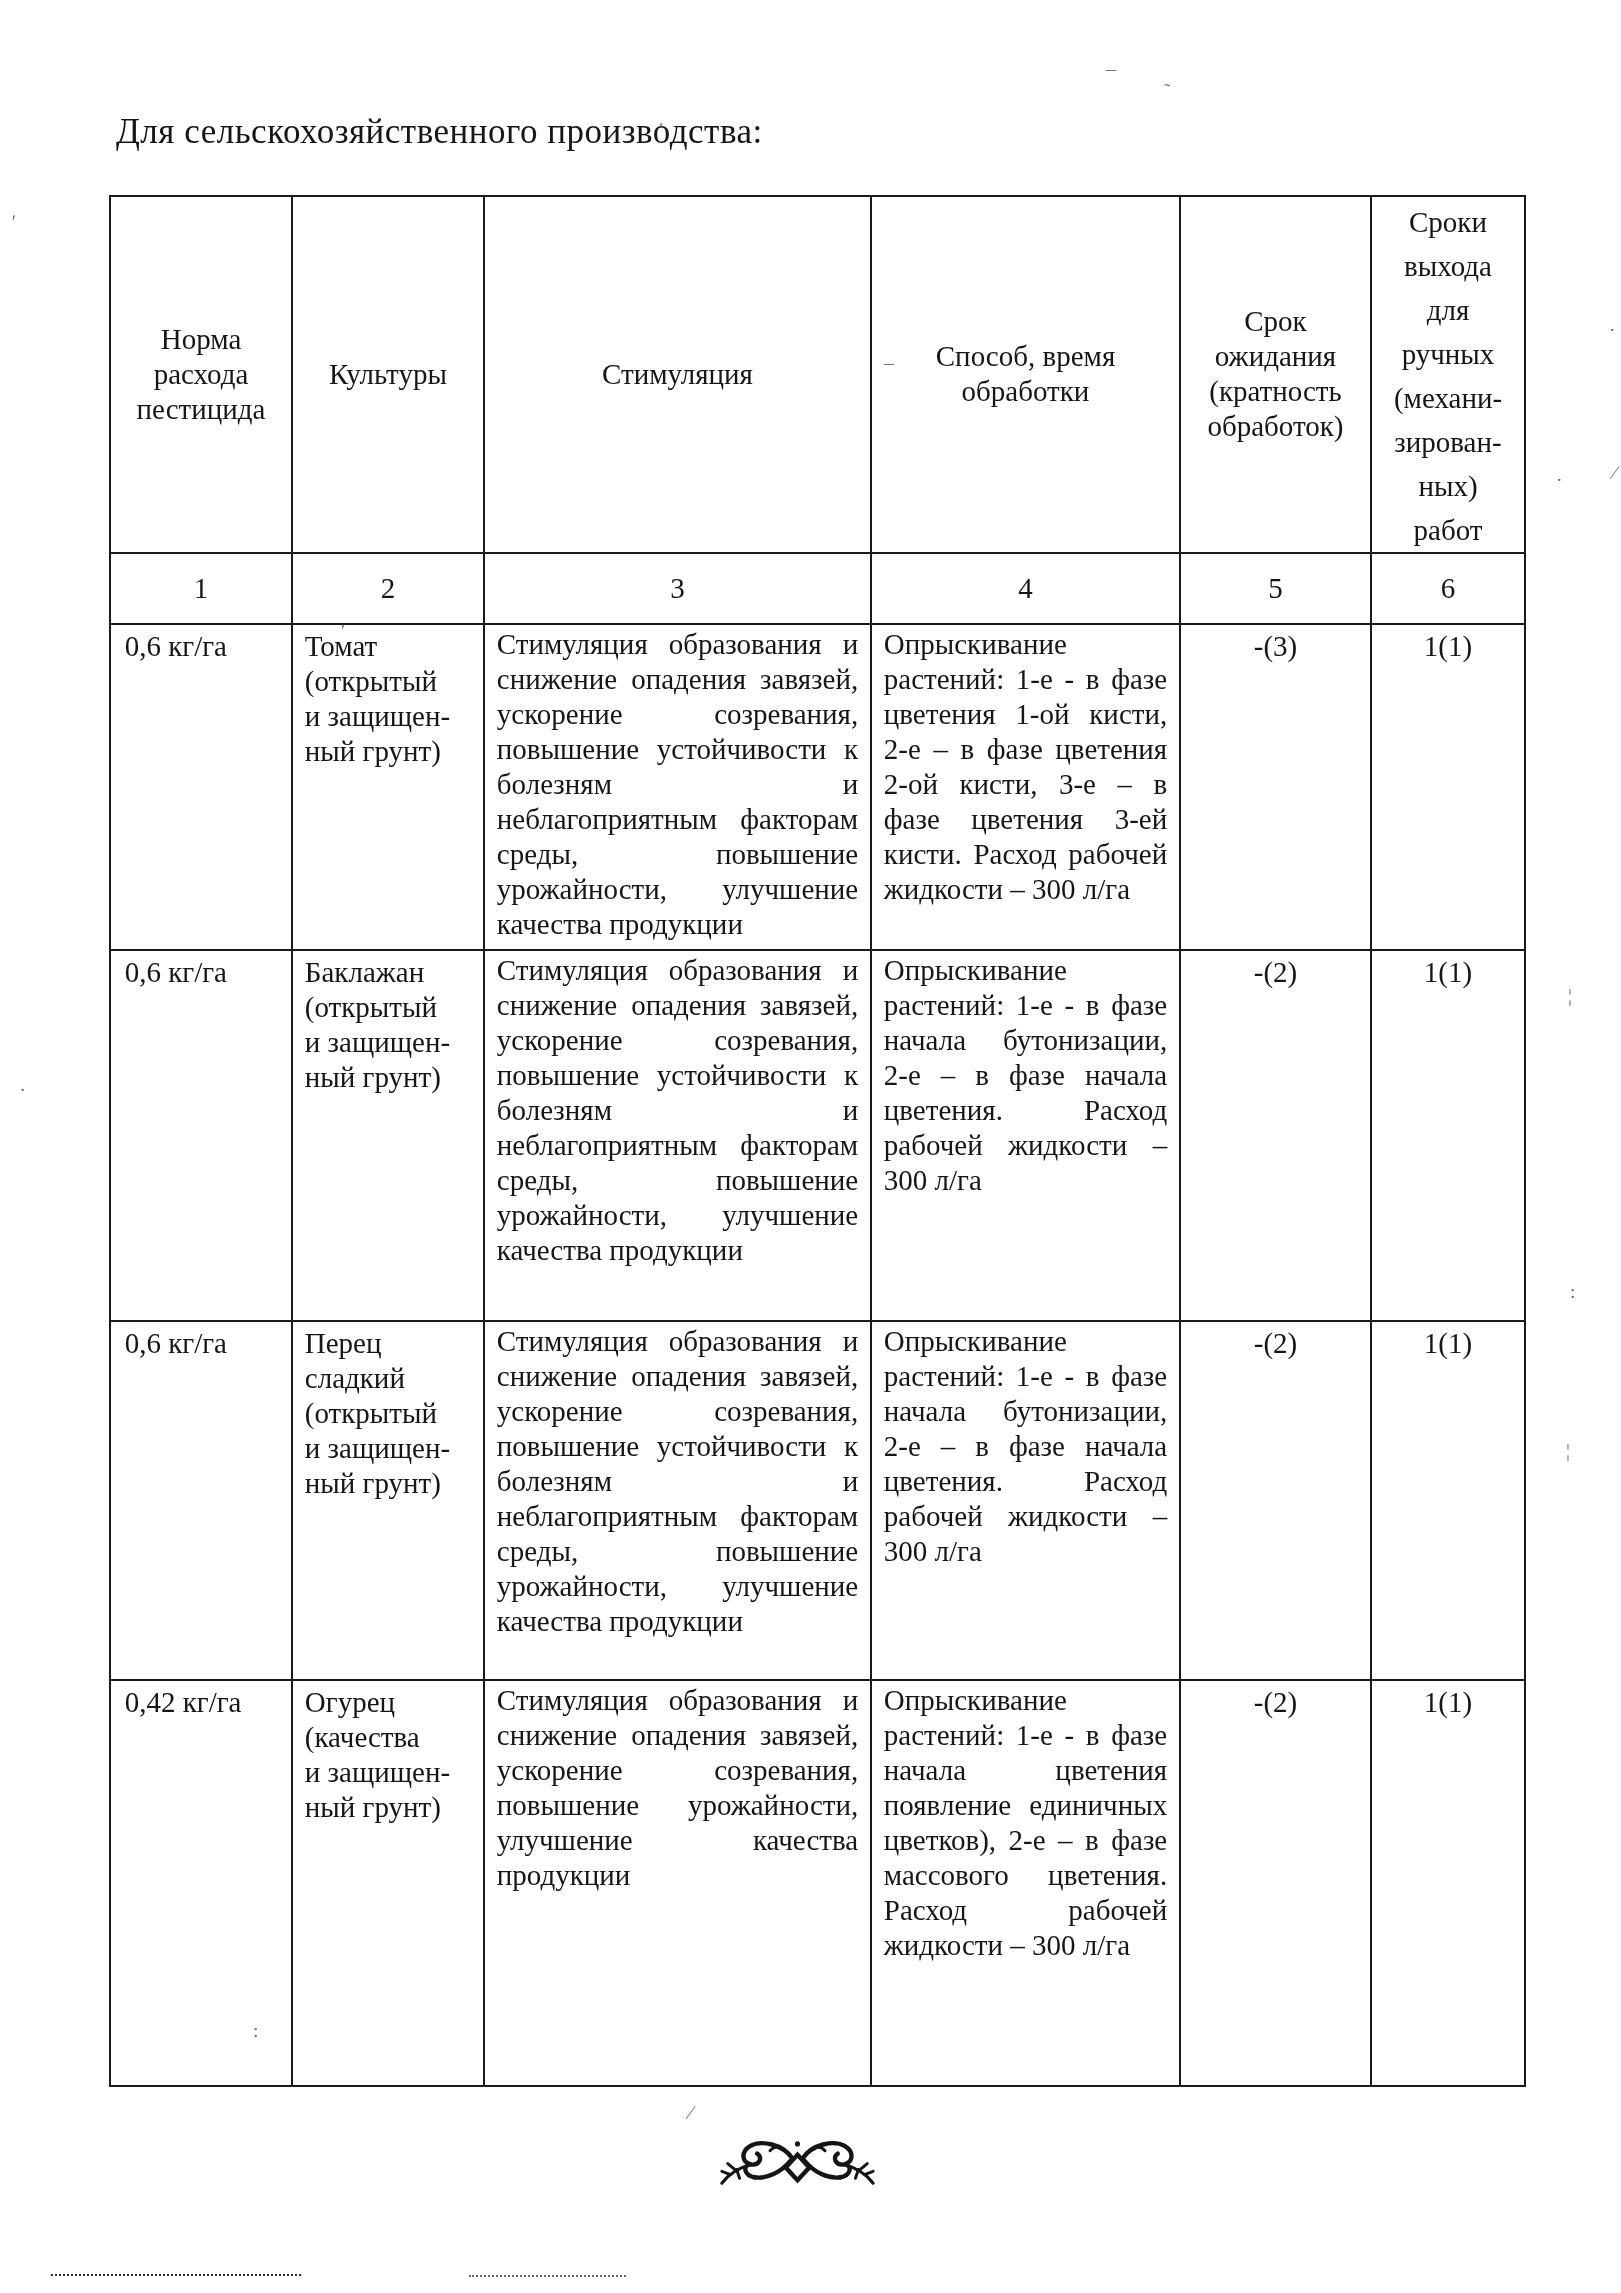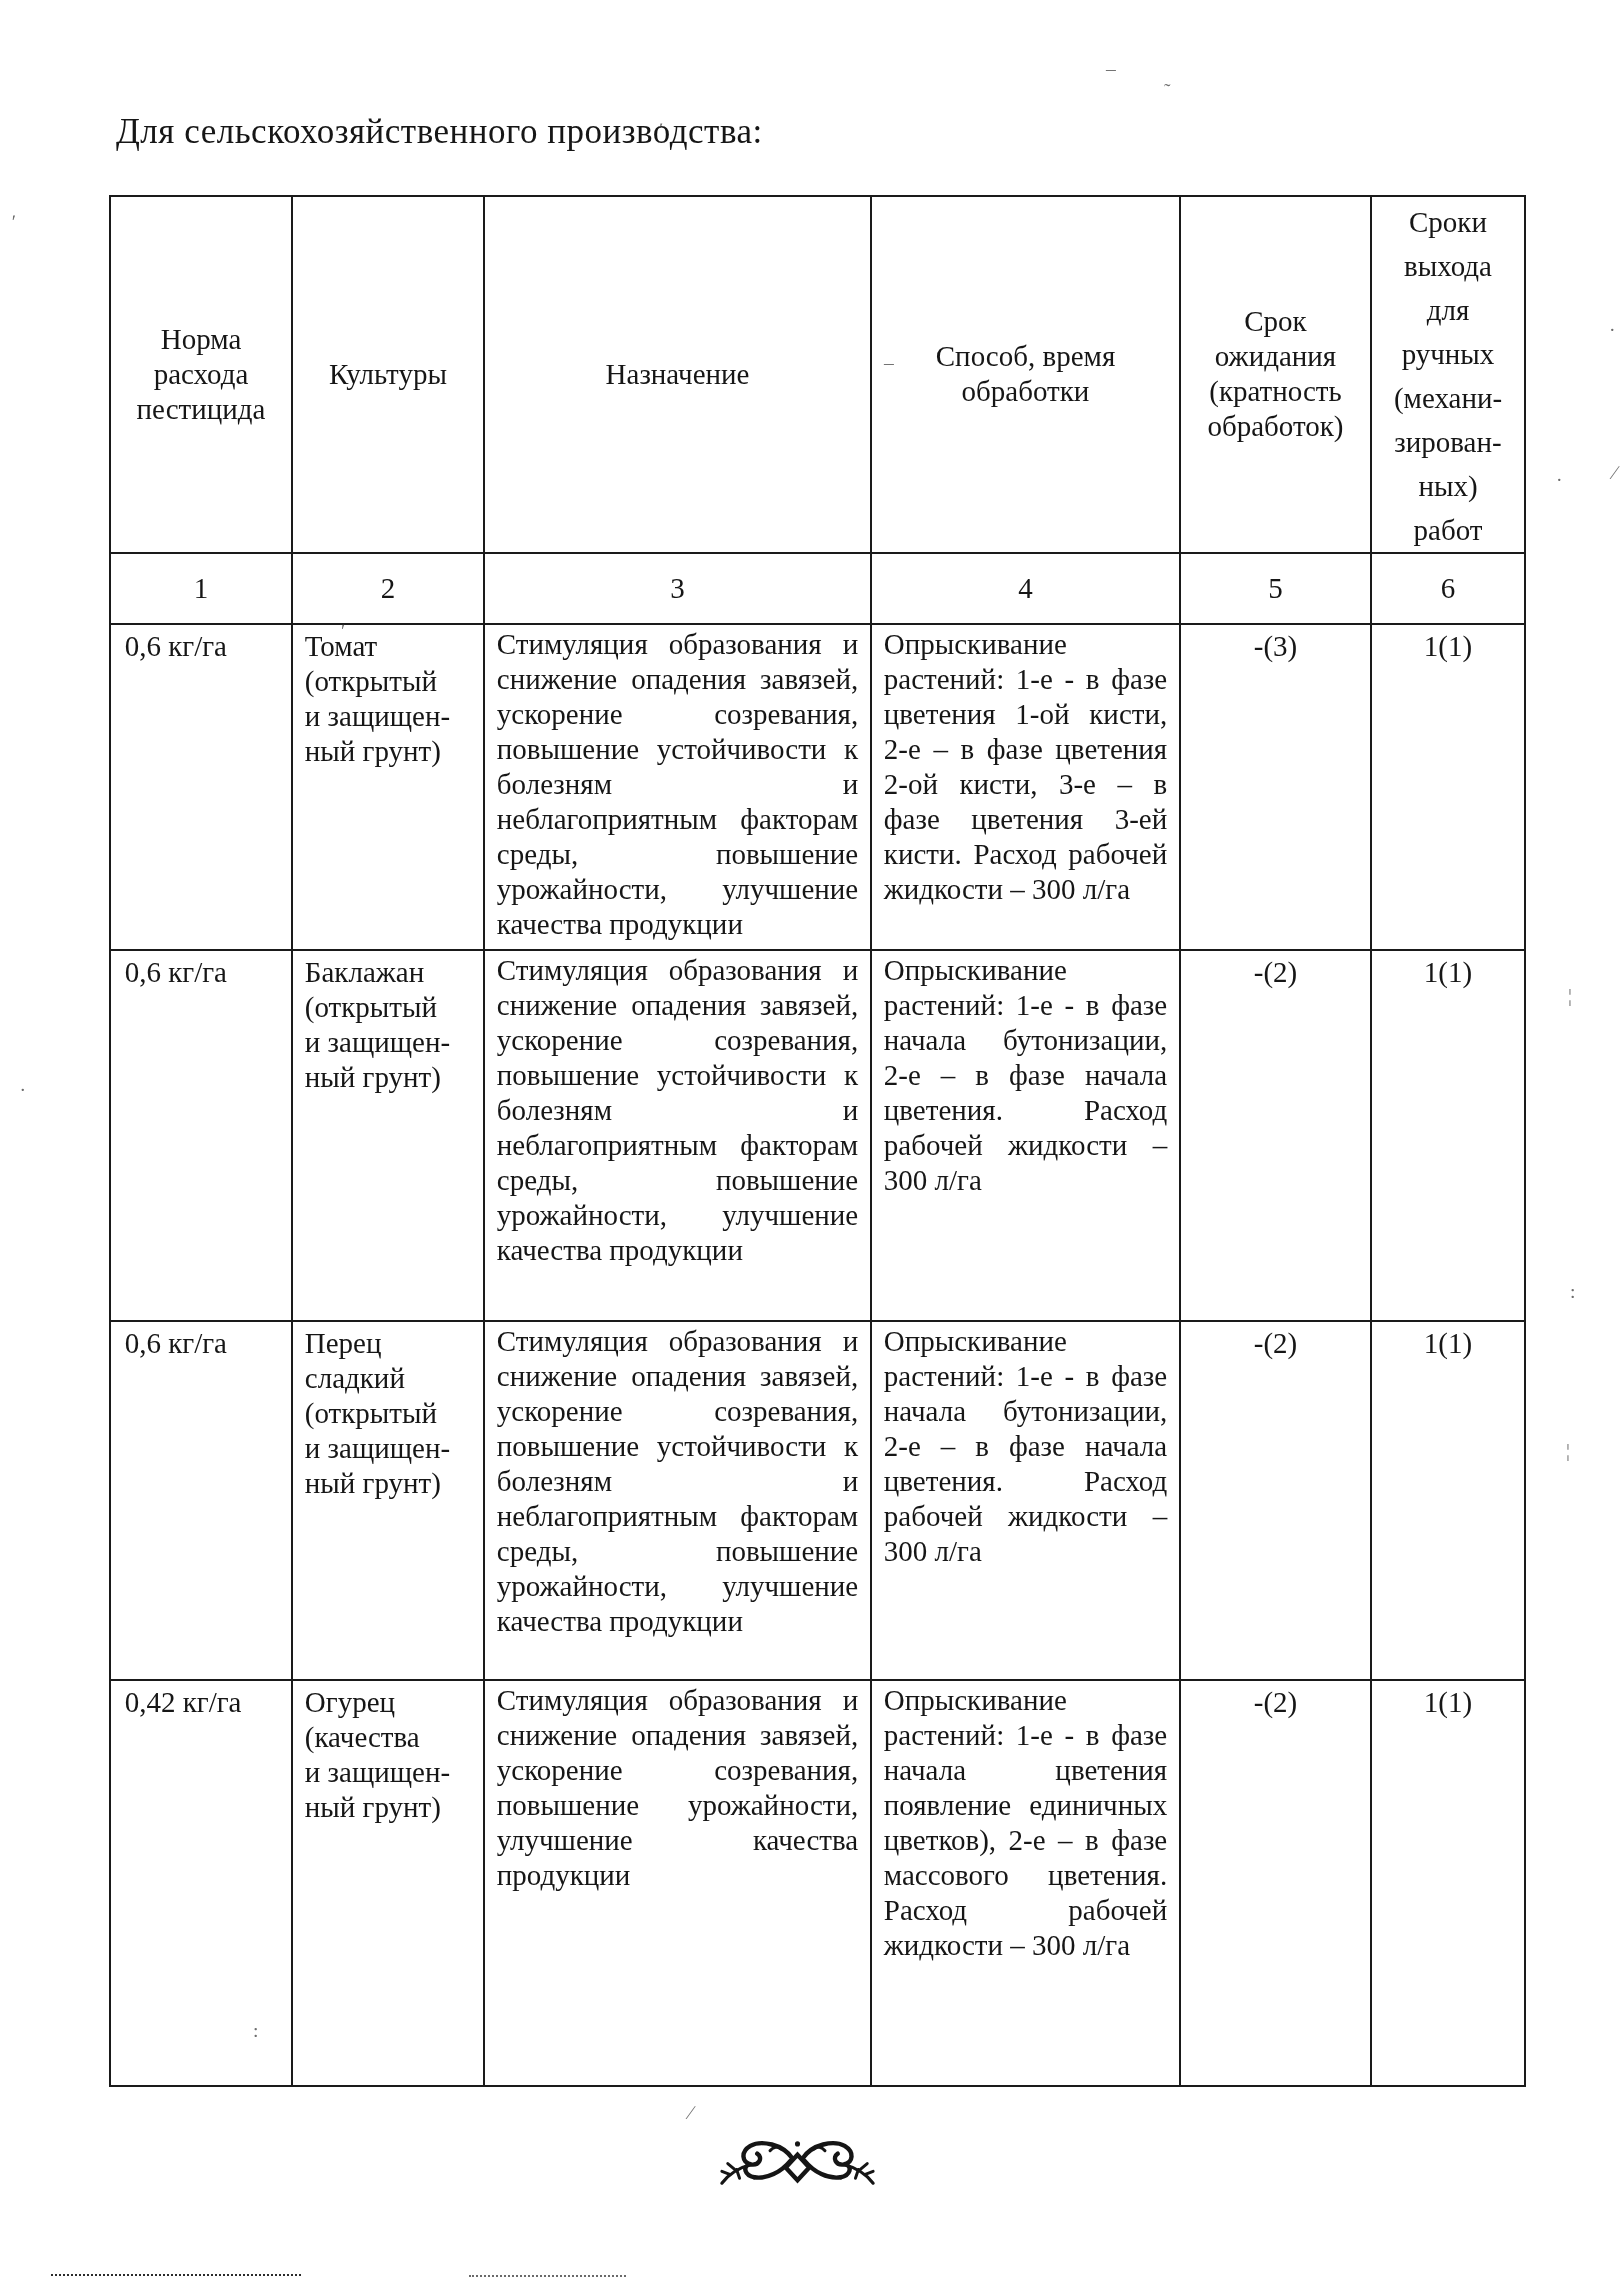--- a/index.html
+++ b/index.html
@@ -121,21 +121,21 @@
     <col style="width:309px">
     <col style="width:191px">
     <col style="width:154px">
   </colgroup>
   <tbody>
       <tr class="header-row" style="height:282px">
     <th>Норма
 расхода
 пестицида</th>
     <th>Культуры</th>
-    <th>Назначение</th>
+    <th>Стимуляция</th>
     <th>Способ, время
 обработки</th>
     <th>Срок
 ожидания
 (кратность
 обработок)</th>
     <th class="h-exit">Сроки
 выхода
 для
 ручных

